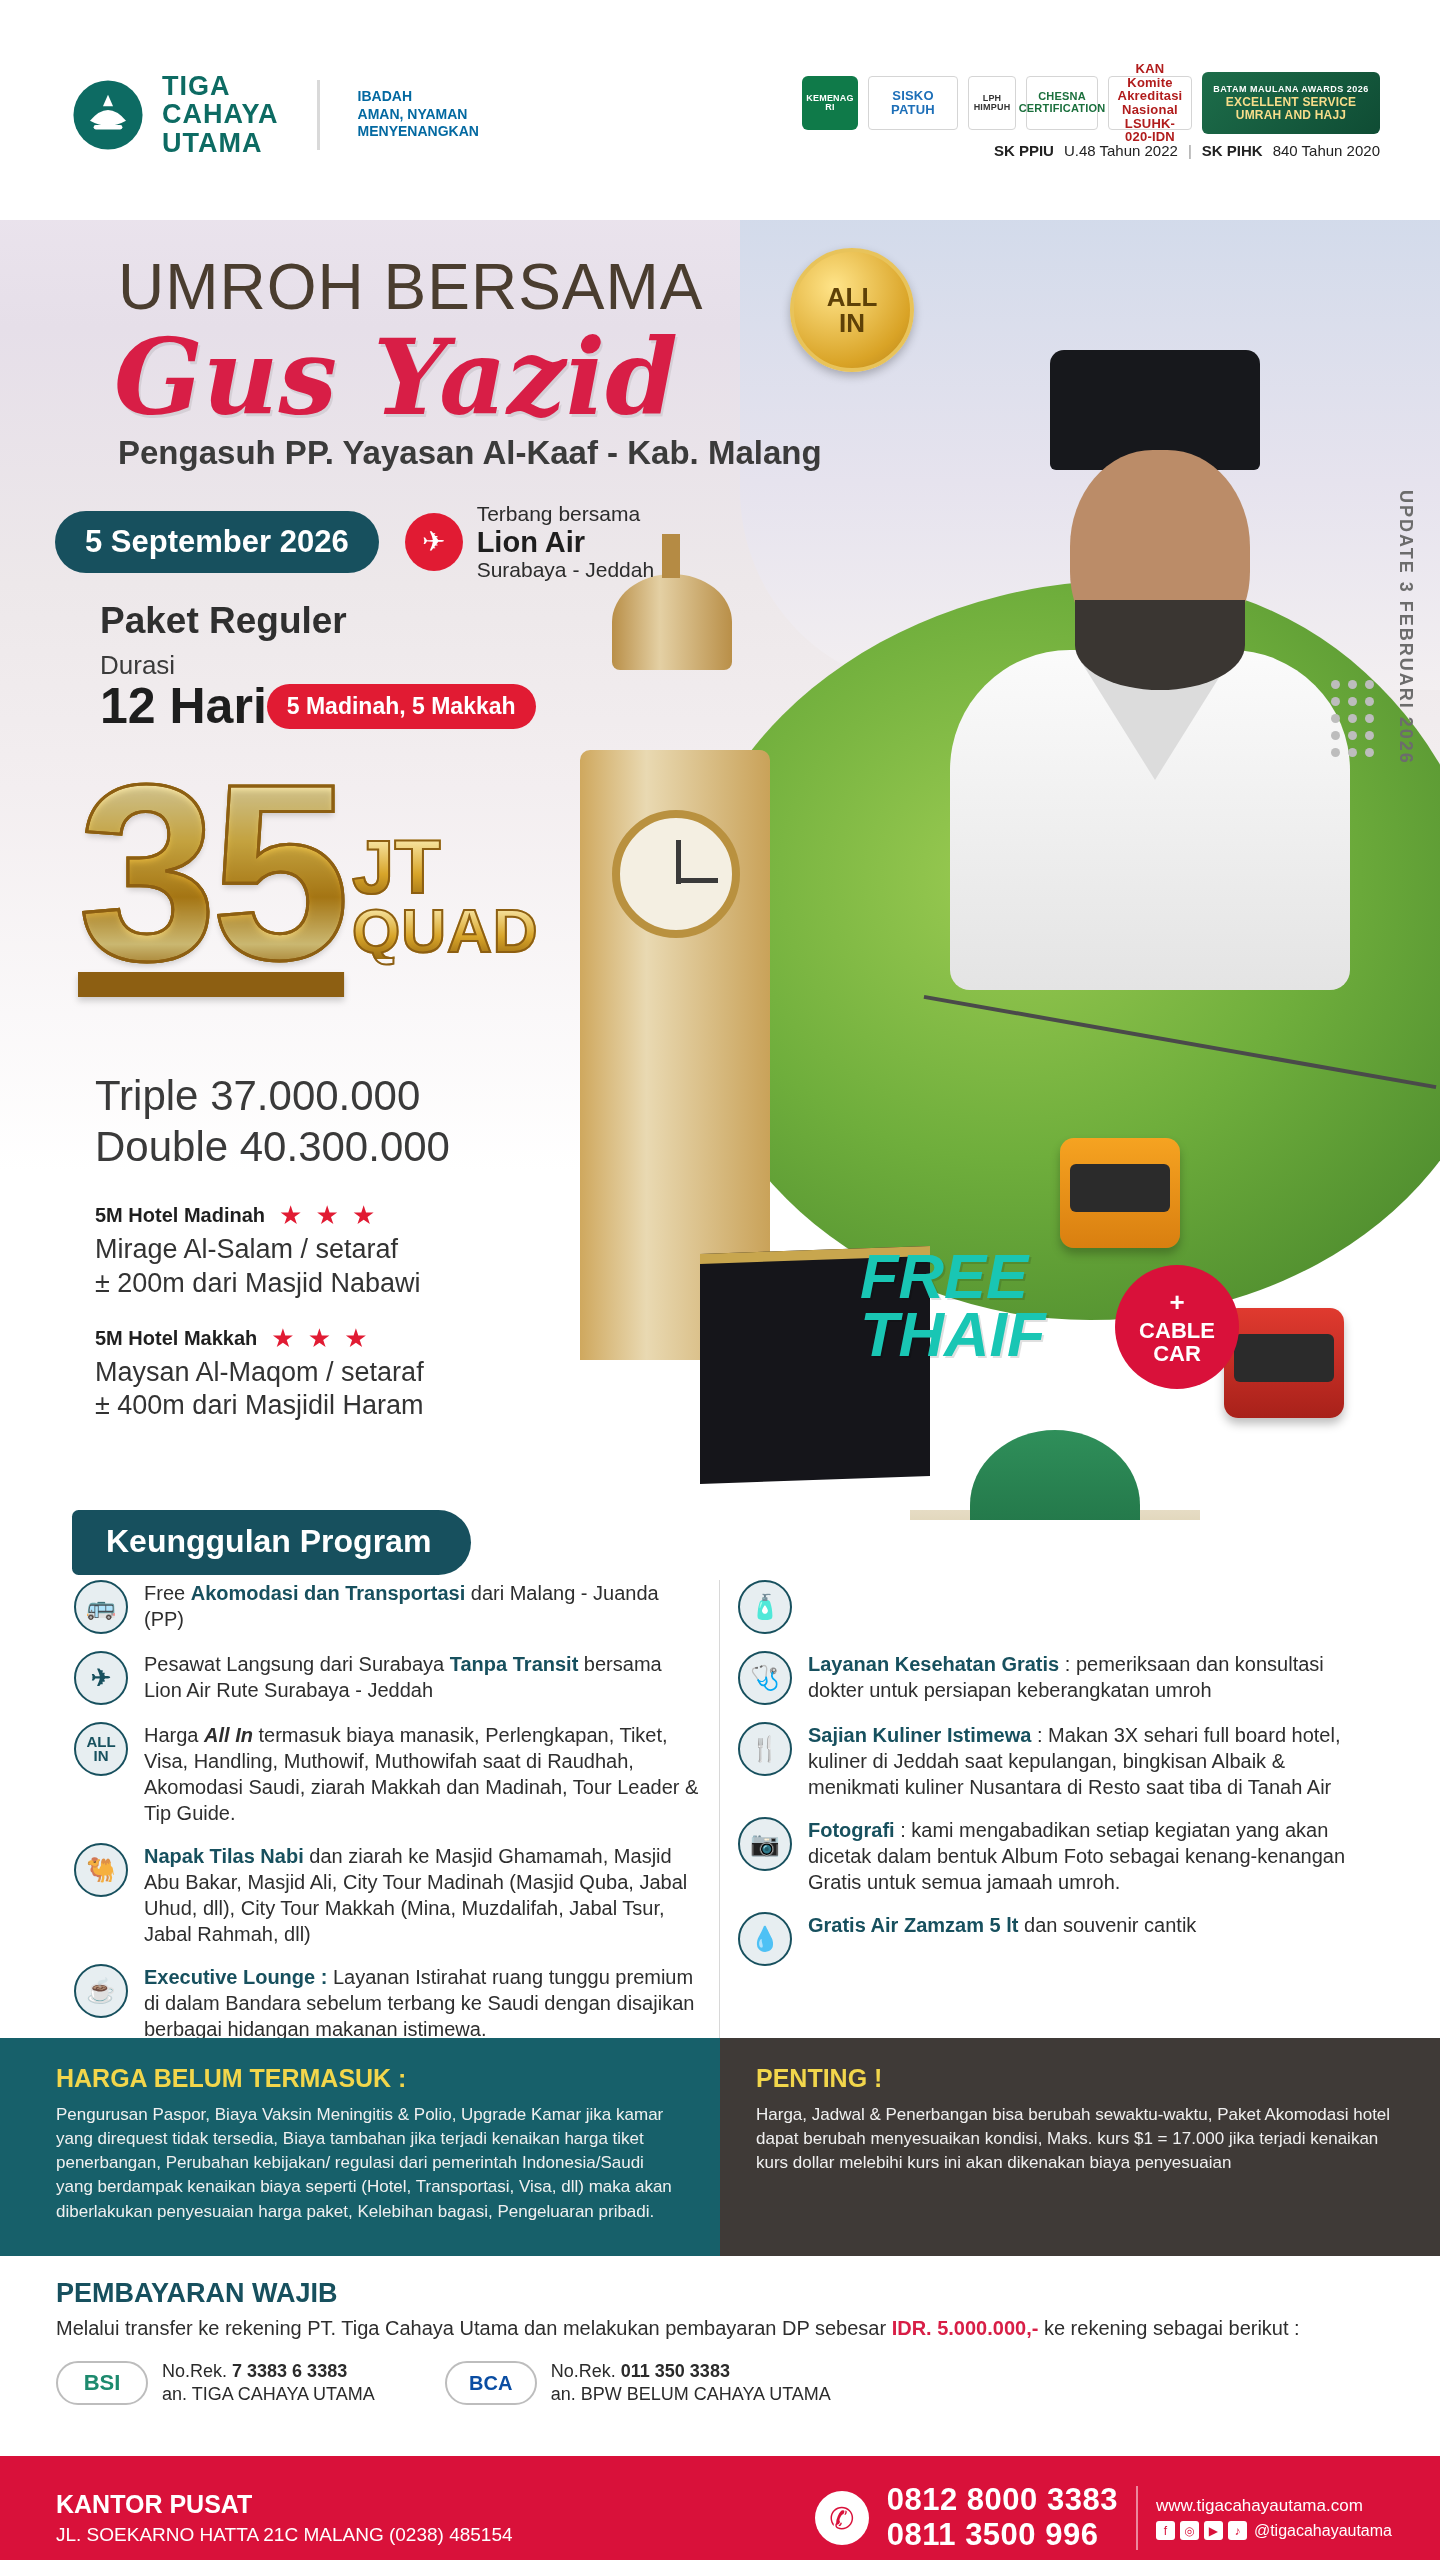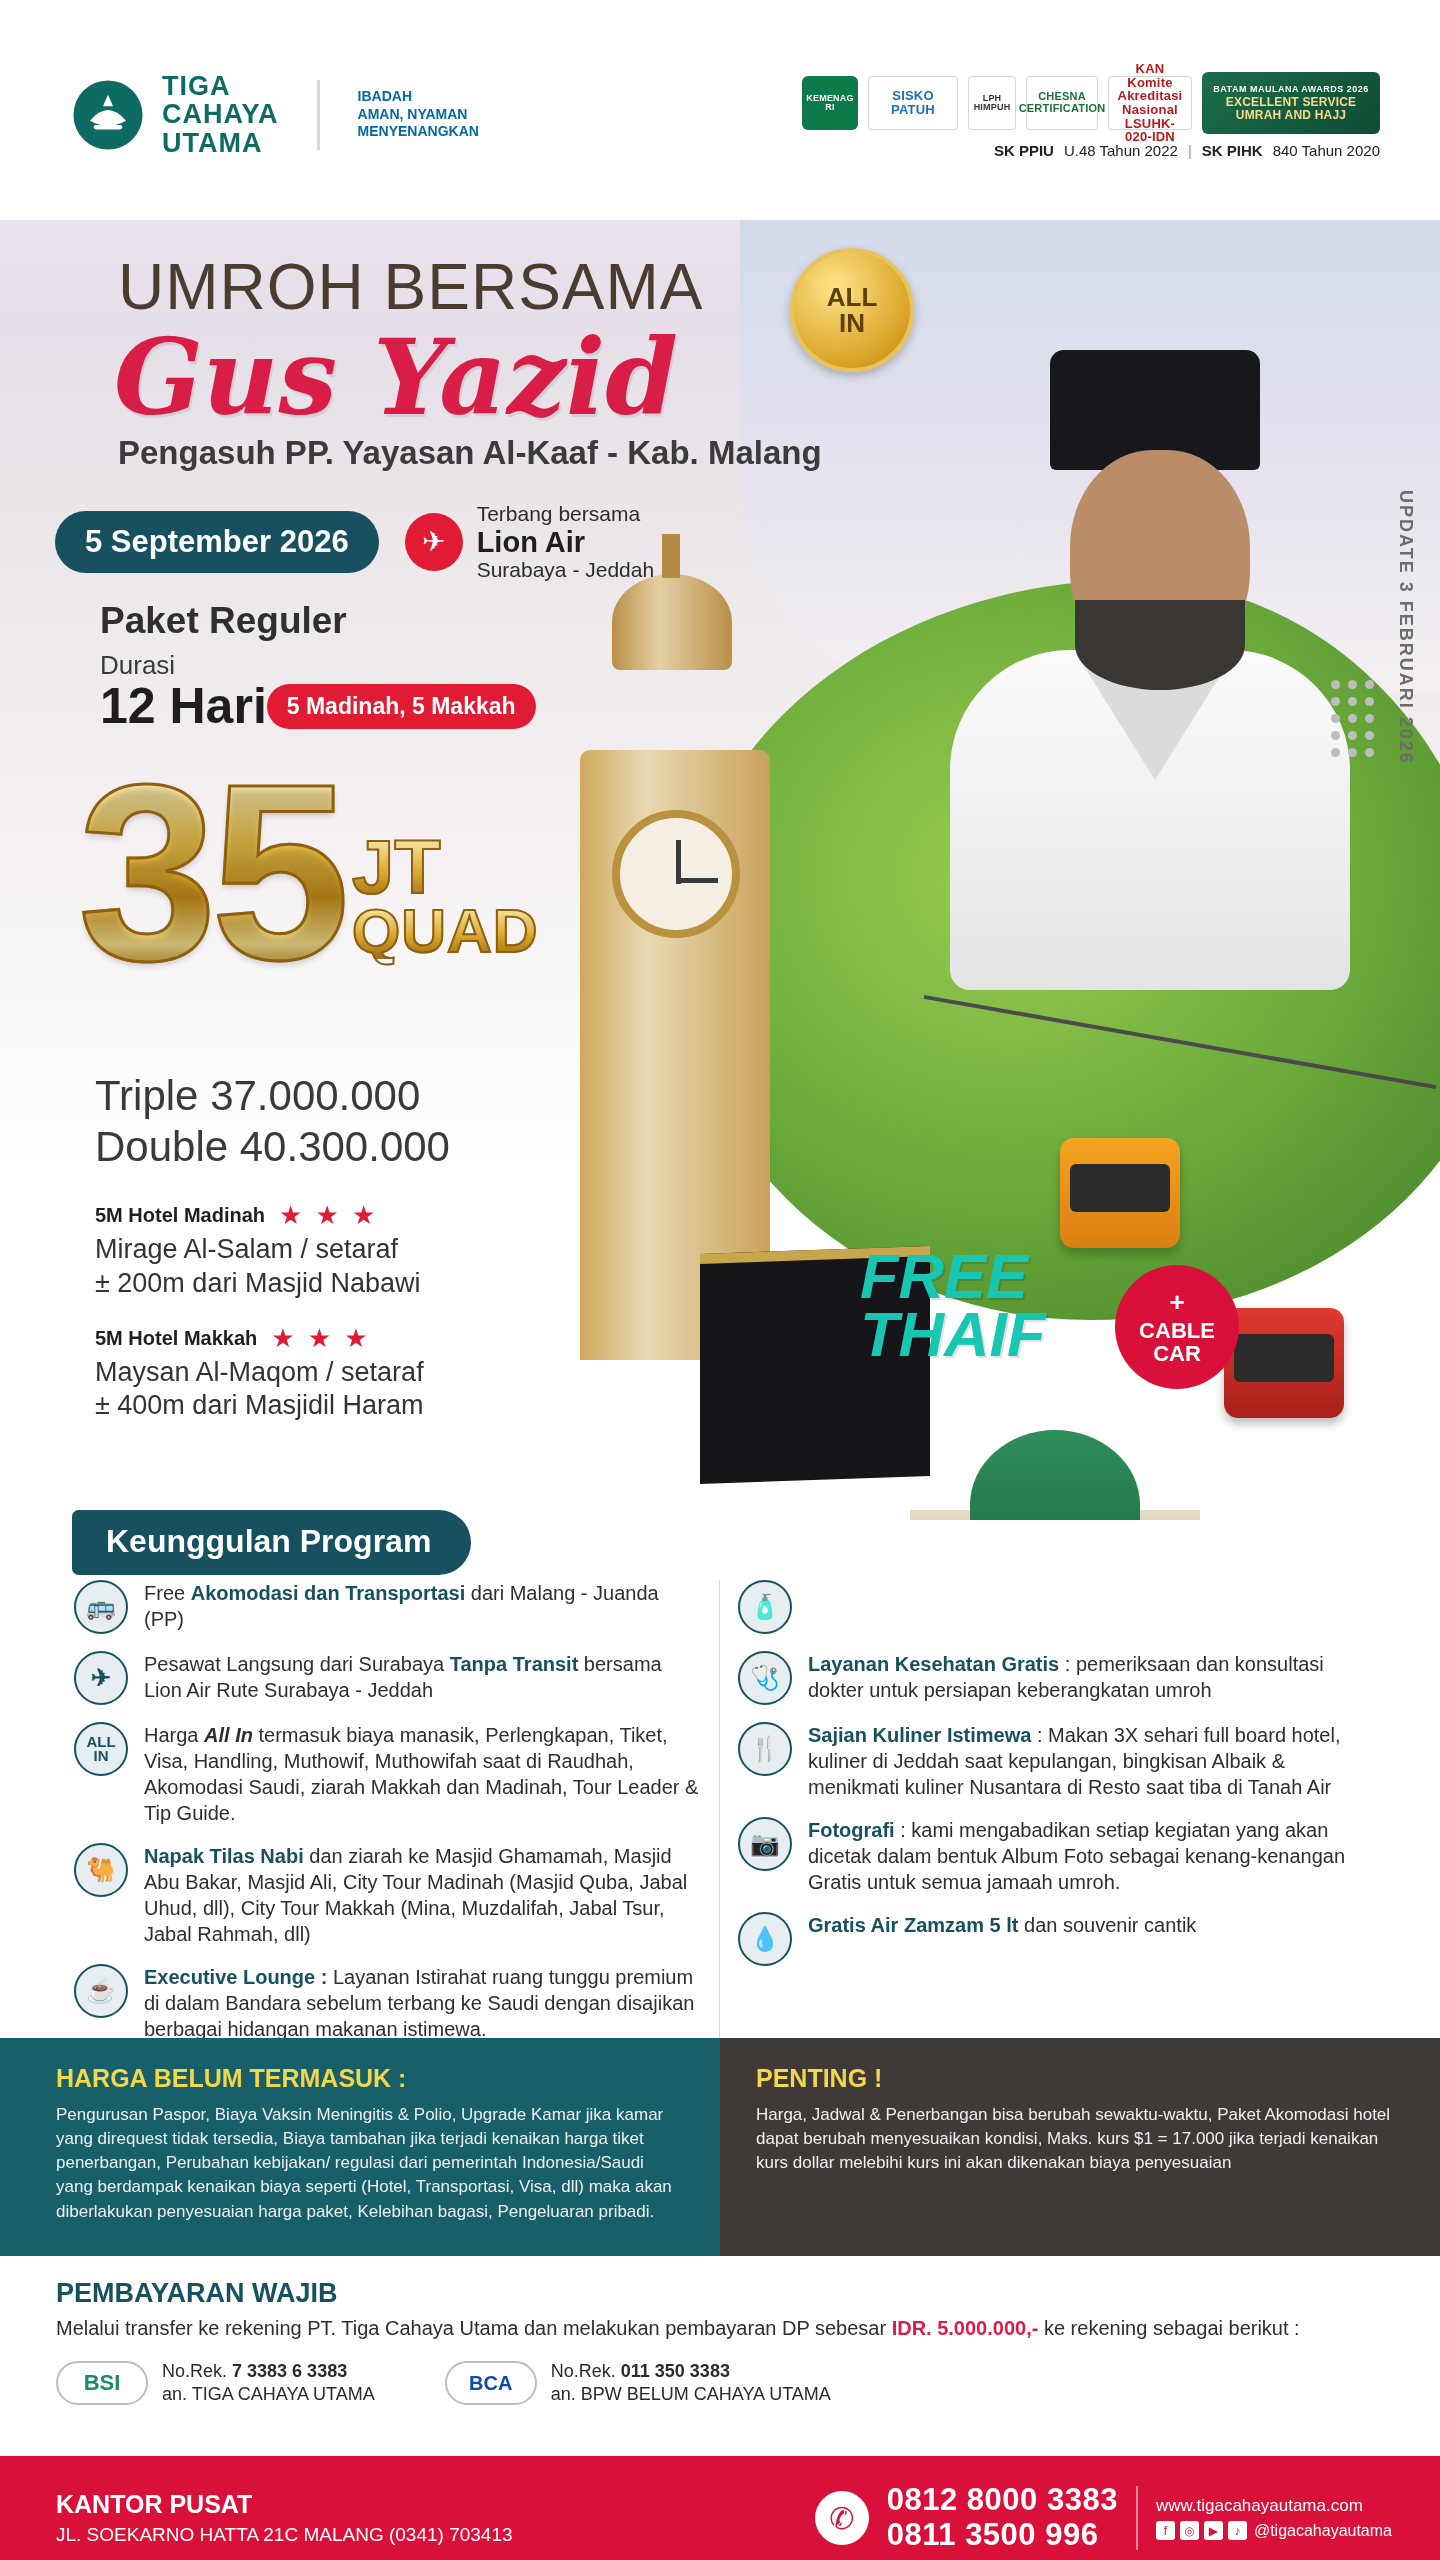--- a/index.html
+++ b/index.html
@@ -175,20 +175,21 @@
     font-size: 250px;
     font-weight: bold;
     line-height: .82;
     letter-spacing: -6px;
     background: linear-gradient(180deg,#fff5c4 0%,#efc64d 35%,#c98f18 62%,#f7e08a 85%,#b8801a 100%);
     -webkit-background-clip: text;
     background-clip: text;
     color: transparent;
     -webkit-text-stroke: 3px #8d5f12;
     text-shadow: 0 4px 6px rgba(0,0,0,.18);
+    text-decoration: underline;
   }
   .price-unit {
     margin-left: 8px; margin-bottom: 16px;
     line-height: .92;
   }
   .price-unit .jt {
     font-size: 76px; font-weight: bold;
     background: linear-gradient(180deg,#fff3bd,#d8a52a 60%,#9c6d12);
     -webkit-background-clip: text; background-clip: text; color: transparent;
     -webkit-text-stroke: 2px #8d5f12;
@@ -687,21 +688,21 @@
           </div>
           <div>an. BPW BELUM CAHAYA UTAMA</div>
         </div>
       </div>
     </div>
   </div>
 
   <div class="footer">
     <div class="f-left">
       <div class="ft">KANTOR PUSAT</div>
-      <div class="fa">JL. SOEKARNO HATTA  21C MALANG (0341) 703413</div>
+      <div class="fa">JL. SOEKARNO HATTA  21C MALANG (0238) 485154</div>
     </div>
     <div class="f-right">
       <div class="wa-circle">✆</div>
       <div class="phones">
         <div>0812 8000 3383</div>
         <div>0811 3500 996</div>
       </div>
       <div class="f-sep"></div>
       <div class="web">
         <div class="w1">www.tigacahayautama.com</div>

